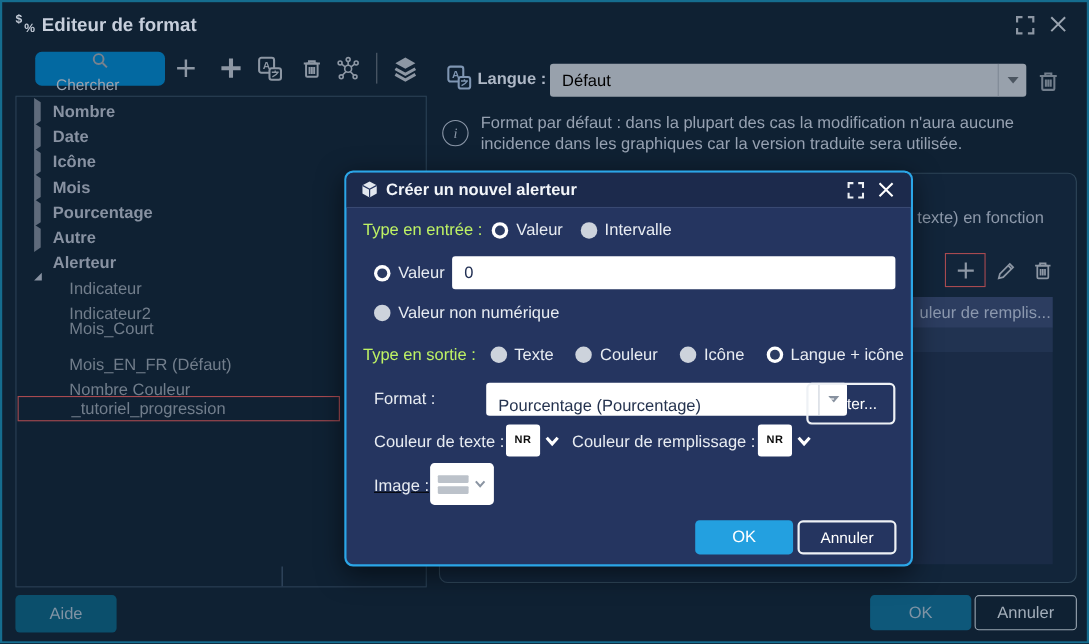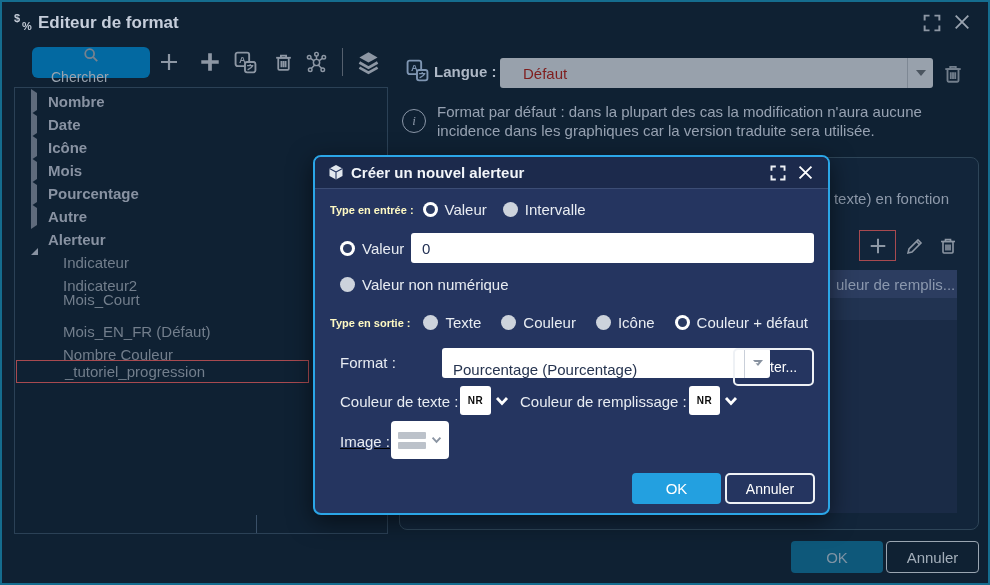--- a/index.html
+++ b/index.html
@@ -32,21 +32,21 @@
   }
   .search input::placeholder { color:#9aa4b0; }
   .tbico { width:26px; height:26px; top:47px; display:flex; align-items:center; justify-content:center; cursor:pointer; }
   .vsep { width:1px; background:#55606e; }
   
   .lang-label { left:432px; top:61px; font-size:15px; font-weight:bold; color:#aeb8c6; }
   .select-gray {
     left:498px; top:56px; width:433px; height:30px; background:#98a1ac; border-radius:3px;
     display:flex; align-items:center; overflow:hidden; cursor:default;
   }
-  .select-gray .val { flex:1; padding-left:23px; font-size:15px; color:#7f1d1d; }
+  .select-gray .val { flex:1; padding-left:11px; font-size:15px; color:#000000; }
   .select-gray .arr { width:26px; height:100%; border-left:1px solid #7e8894; display:flex; align-items:center; justify-content:center; }
   .tri-down { width:0; height:0; border-left:5px solid transparent; border-right:5px solid transparent; border-top:6px solid #4b5560; }
   .info-circle {
     left:400px; top:107px; width:24px; height:24px; border:1.6px solid #8b97a8; border-radius:50%;
     color:#8b97a8; font-size:13px; font-family:"Liberation Serif",serif; font-style:italic;
     display:flex; align-items:center; justify-content:center;
   }
   .info-text { left:435px; top:100px; width:492px; font-size:15px; line-height:19px; color:#97a2b2; }
   
   .tree-panel { left:12px; top:85px; width:374px; height:447px; border:1px solid #2b4156; background:#0f2133; }
@@ -73,21 +73,21 @@
     box-shadow:0 6px 24px rgba(0,0,0,.55);
   }
   .dlg-header {
     position:absolute; left:0; top:0; right:0; height:32px; background:#1c2a4c;
     border-bottom:1px solid #3c4d75; border-radius:6px 6px 0 0;
     display:flex; align-items:center; padding:0 13px; gap:7px;
   }
   .dlg-title { font-size:15px; font-weight:bold; color:#f2f5f9; flex:1; }
   .dlg-row { position:absolute; display:flex; align-items:center; }
   .lbl { font-size:15px; color:#e8ecf2; }
-  .lbl-b { font-size:11px; font-weight:bold; color:#fef9c3; }
+  .lbl-b { font-size:15px; font-weight:normal; color:#bef264; }
   .radio { width:15px; height:15px; border-radius:50%; background:#cdd3dc; flex:none; position:relative; cursor:pointer; }
   .radio.sel { background:#ffffff; }
   .radio.sel::after { content:""; position:absolute; inset:3px; border-radius:50%; background:#2b3b63; }
   .txt-input {
     position:absolute; left:96px; top:76px; width:403px; height:30px; background:#ffffff;
     border:none; border-radius:3px; padding:0 11px; font-size:15px; color:#223054; font-family:inherit; outline:none;
   }
   .select-white { position:absolute; background:#ffffff; border-radius:3px; display:flex; align-items:flex-end; overflow:hidden; cursor:pointer;margin-left:44px; }
   .select-white .val { flex:1; padding-left:11px; font-size:15px; color:#25334f; white-space:nowrap; }
   .select-white .arr { width:26px; height:100%; border-left:1px solid #c9cfd9; display:flex; align-items:center; justify-content:center; }
@@ -296,20 +296,21 @@
       </svg>
     </div>
     <div class="rp-list">
       <div class="rp-row-sel">
         <span>uleur de remplis...</span>
       </div>
       <div class="rp-row2"></div>
     </div>
   </div>
 
+  <button class="btn-help">Aide</button>
   <button class="btn-ok-main">OK</button>
   <button class="btn-cancel-main">Annuler</button>
 
   <div class="abs dialog">
     <div class="dlg-header">
       <span>
         <svg width="16" height="17" viewBox="0 0 16 17">
           <polygon points="8,1 14.5,4.5 14.5,12 8,15.5 1.5,12 1.5,4.5" fill="#e2e7ee"></polygon>
           <path d="M8 8 L8 15.5 M8 8 L1.5 4.5 M8 8 L14.5 4.5" stroke="#253560" stroke-width="1.1" fill="none"></path>
         </svg>
@@ -351,21 +352,21 @@
 
     <div class="dlg-row" style="left:15px;top:157px;gap:7px;">
       <span class="lbl-b">Type en sortie :</span>
       <span class="radio" style="margin-left:6px;"></span>
       <span class="lbl">Texte</span>
       <span class="radio" style="margin-left:13px;"></span>
       <span class="lbl">Couleur</span>
       <span class="radio" style="margin-left:13px;"></span>
       <span class="lbl">Icône</span>
       <span class="radio sel" style="margin-left:13px;"></span>
-      <span class="lbl">Couleur + défaut</span>
+      <span class="lbl">Langue + icône</span>
     </div>
 
     <div class="dlg-row" style="left:25px;top:197px;">
       <span class="lbl">Format :</span>
     </div>
     <div class="select-white" style="left:83px;top:191px;width:328px;height:30px;">
       <span class="val">Pourcentage (Pourcentage)</span>
       <span class="arr">
           <span class="tri"></span>
         </span>

